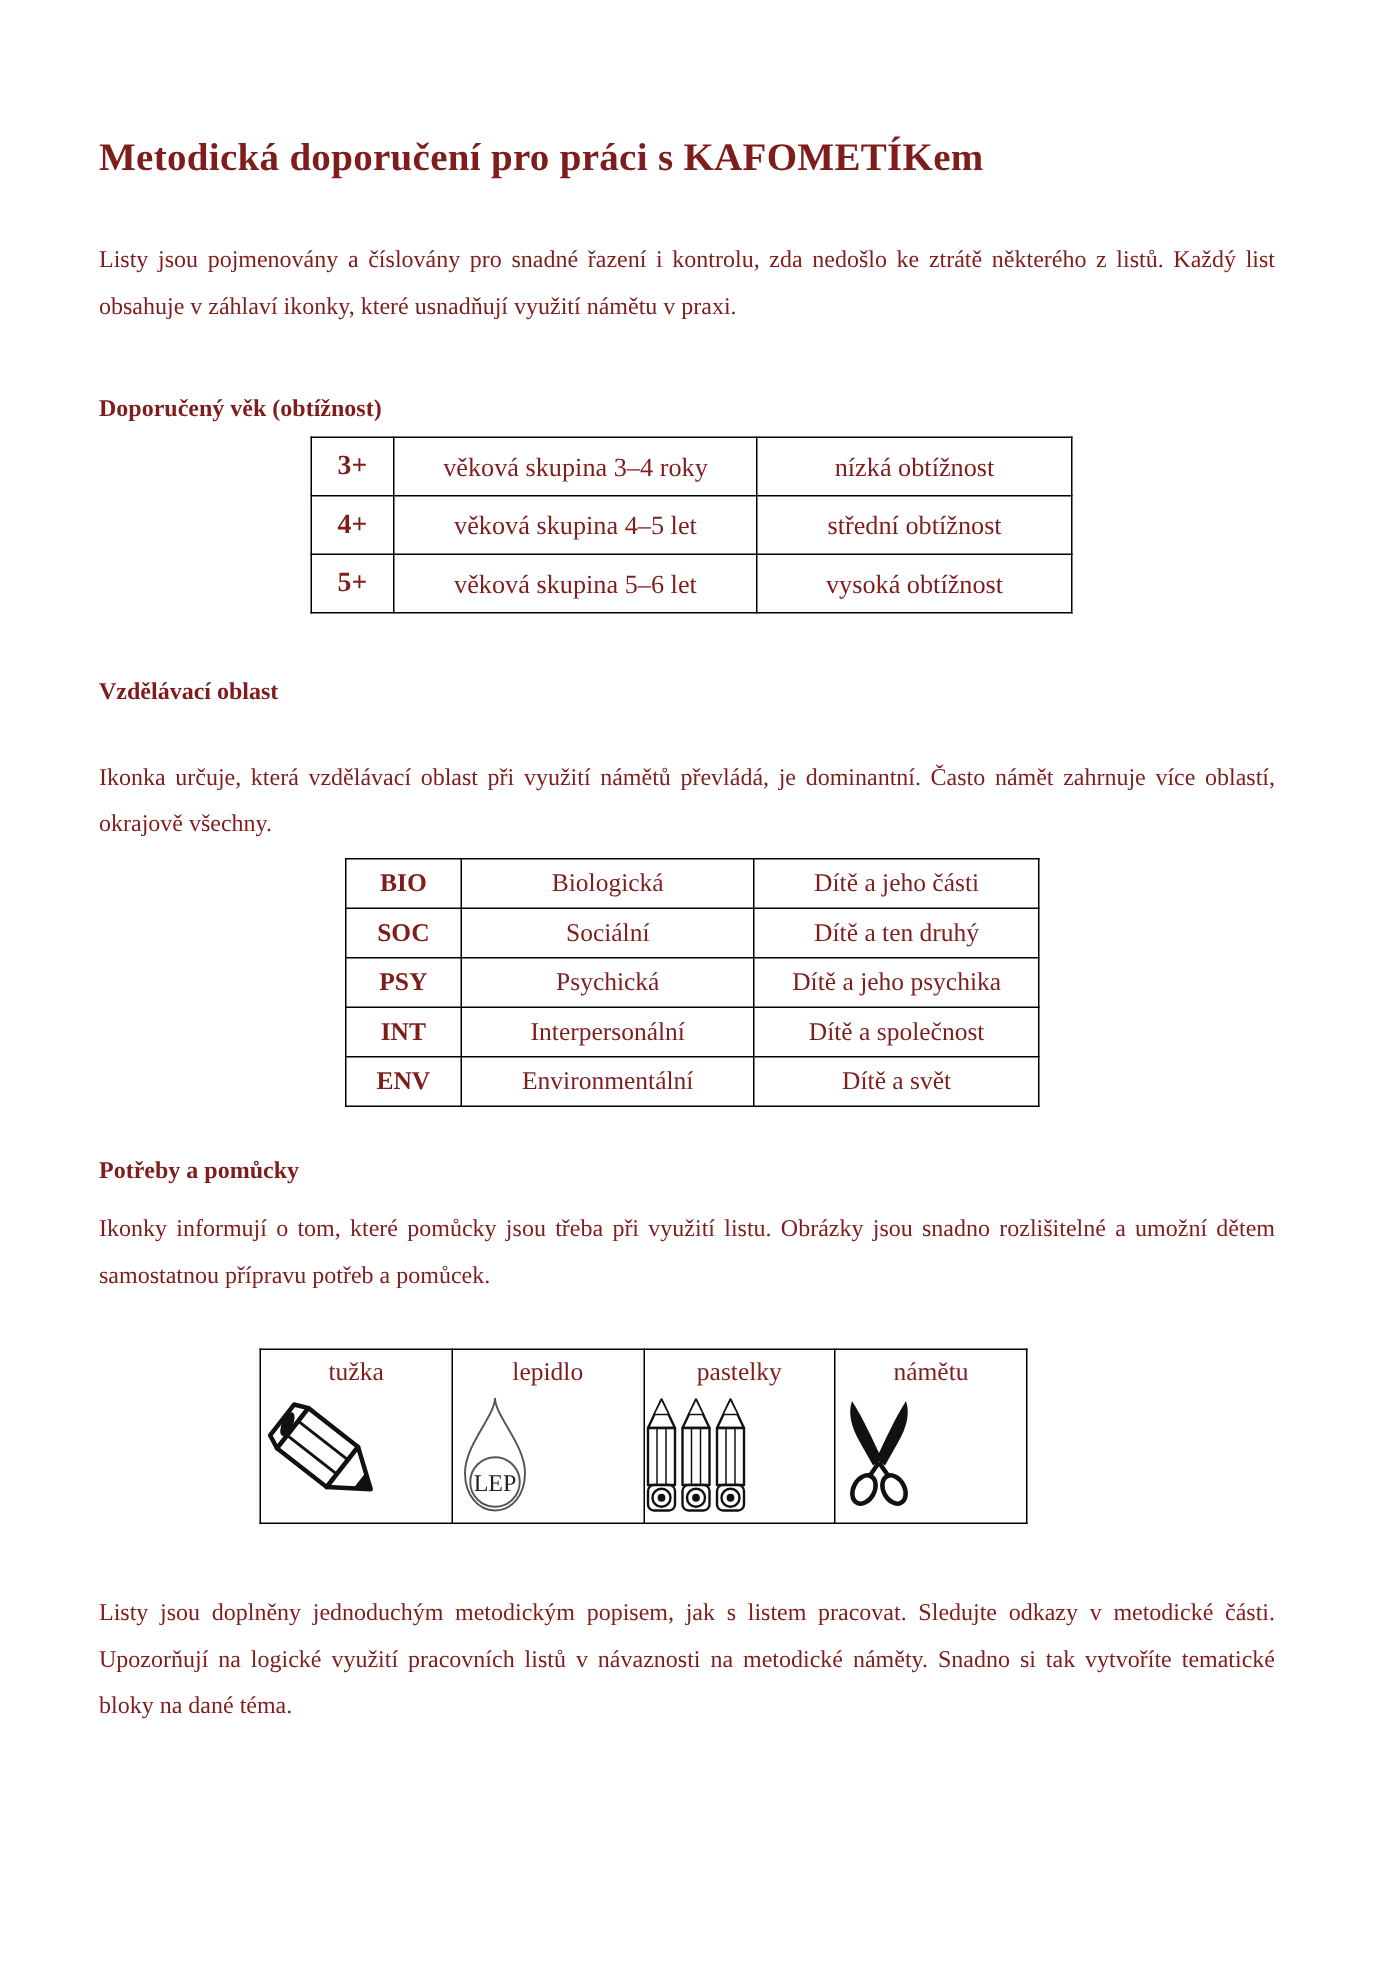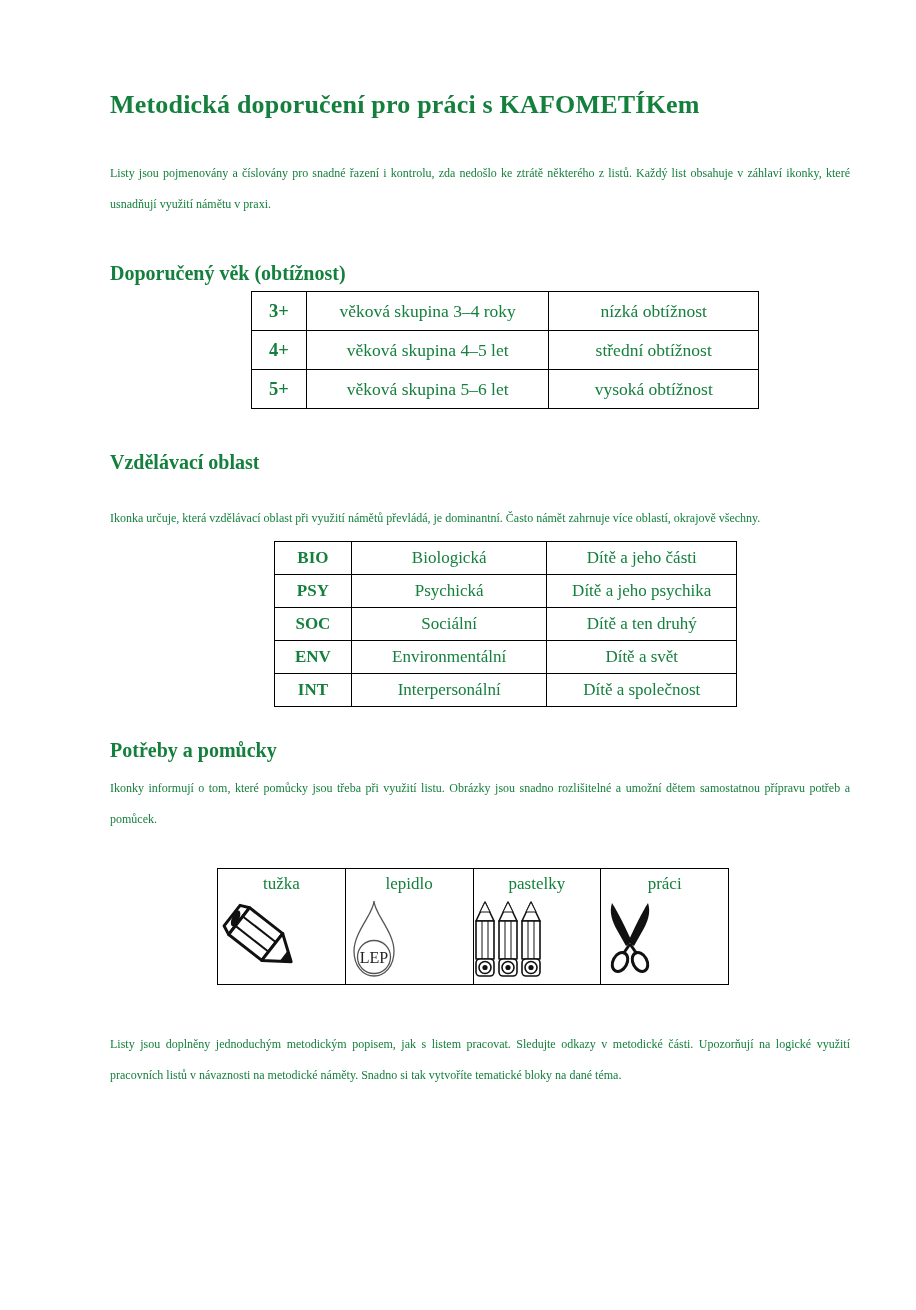--- a/index.html
+++ b/index.html
@@ -1,28 +1,28 @@
 <!DOCTYPE html>
 <html lang="cs"><head>
 <meta charset="utf-8">
 <style>
   * { margin:0; padding:0; box-sizing:border-box; }
   html, body { background:#ffffff; }
   .page {
     width:916px; height:1248px;
     background:#ffffff;
-    color:#15803d;
+    color:#7f1d1d;
     font-family:"Liberation Serif","DejaVu Serif",serif;
-    position:relative; overflow:hidden;padding-left:44px;
+    position:relative; overflow:hidden;
   }
   .content { padding:0 66px; }
 
   h1 { font-size:26px; line-height:34px; font-weight:700; margin-top:88px; letter-spacing:.2px; }
-  h2 { font-size:20px; line-height:26px; font-weight:700; }
-  p  { font-size:12px; line-height:31px; text-align:justify; }
+  h2 { font-size:16px; line-height:26px; font-weight:700; }
+  p  { font-size:16px; line-height:31px; text-align:justify; }
 
   .intro   { margin-top:36px; }
   .h-age   { margin-top:40px; }
   .p-age   { margin-top:8px; }
   .h-area  { margin-top:40px; }
   .p-area  { margin-top:28px; }
   .h-tools { margin-top:30px; }
   .p-tools { margin-top:10px; }
   .outro   { margin-top:44px; }
 
@@ -87,38 +87,38 @@
           <col style="width:196px">
           <col style="width:190px">
         </colgroup>
       <tbody>
         <tr>
           <td class="code">BIO</td>
           <td>Biologická</td>
           <td>Dítě a jeho části</td>
         </tr>
         <tr>
+          <td class="code">SOC</td>
+          <td>Sociální</td>
+          <td>Dítě a ten druhý</td>
+        </tr>
+        <tr>
           <td class="code">PSY</td>
           <td>Psychická</td>
           <td>Dítě a jeho psychika</td>
         </tr>
         <tr>
-          <td class="code">SOC</td>
-          <td>Sociální</td>
-          <td>Dítě a ten druhý</td>
+          <td class="code">INT</td>
+          <td>Interpersonální</td>
+          <td>Dítě a společnost</td>
         </tr>
         <tr>
           <td class="code">ENV</td>
           <td>Environmentální</td>
           <td>Dítě a svět</td>
-        </tr>
-        <tr>
-          <td class="code">INT</td>
-          <td>Interpersonální</td>
-          <td>Dítě a společnost</td>
         </tr>
       </tbody>
     </table>
 
     <h2 class="h-tools">Potřeby a pomůcky</h2>
     <p class="p-tools">Ikonky informují o tom, které pomůcky jsou třeba při využití listu. Obrázky jsou snadno rozlišitelné a umožní dětem samostatnou přípravu potřeb a pomůcek.</p>
 
     <table class="tools-table">
       <colgroup>
           <col style="width:128px">
@@ -191,21 +191,21 @@
                     <rect x="2" y="60" width="18" height="17" rx="4"></rect>
                     <circle cx="11" cy="68.5" r="6"></circle>
                       <circle cx="11" cy="68.5" r="2.6" fill="#111" stroke="none"></circle>
                   </g>
                 </g>
               </svg>
             </div>
           </td>
 
           <td>
-            <div class="tool-label">práci</div>
+            <div class="tool-label">námětu</div>
             <div class="tool-icon">
               <svg width="58" height="78" viewBox="0 0 58 78" aria-hidden="true">
                 <path d="M11 3 C8 12 11 21 16 30 L25 46 L31 42 C25 29 18 14 11 3 Z" fill="#111"></path>
                 <path d="M47 3 C50 12 47 21 42 30 L33 46 L27 42 C33 29 40 14 47 3 Z" fill="#111"></path>
                 <line x1="29" y1="44" x2="22" y2="54" stroke="#111" stroke-width="3"></line>
                 <line x1="29" y1="44" x2="36" y2="54" stroke="#111" stroke-width="3"></line>
                 <ellipse cx="19" cy="62" rx="7" ry="10" fill="none" stroke="#111" stroke-width="3" transform="rotate(28 19 62)"></ellipse>
                 <ellipse cx="39" cy="62" rx="7" ry="10" fill="none" stroke="#111" stroke-width="3" transform="rotate(-28 39 62)"></ellipse>
               </svg>
             </div>

